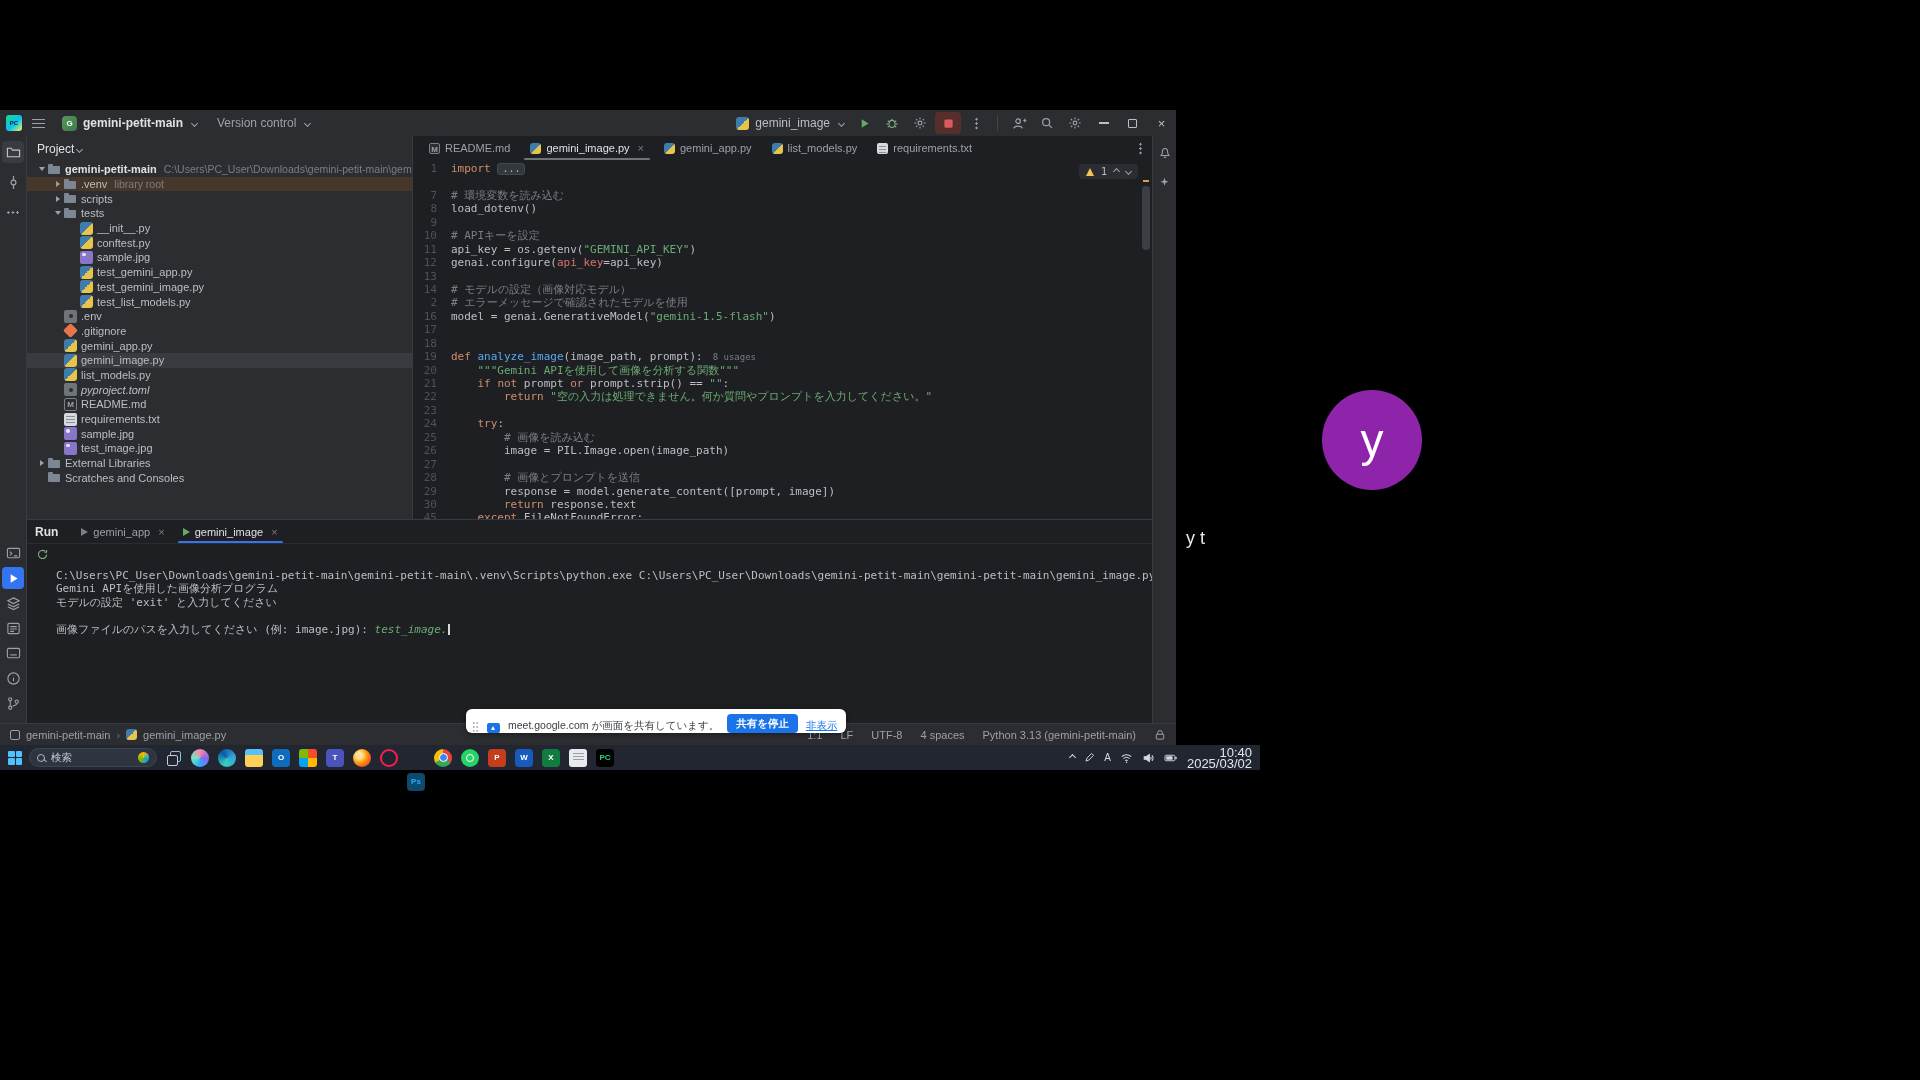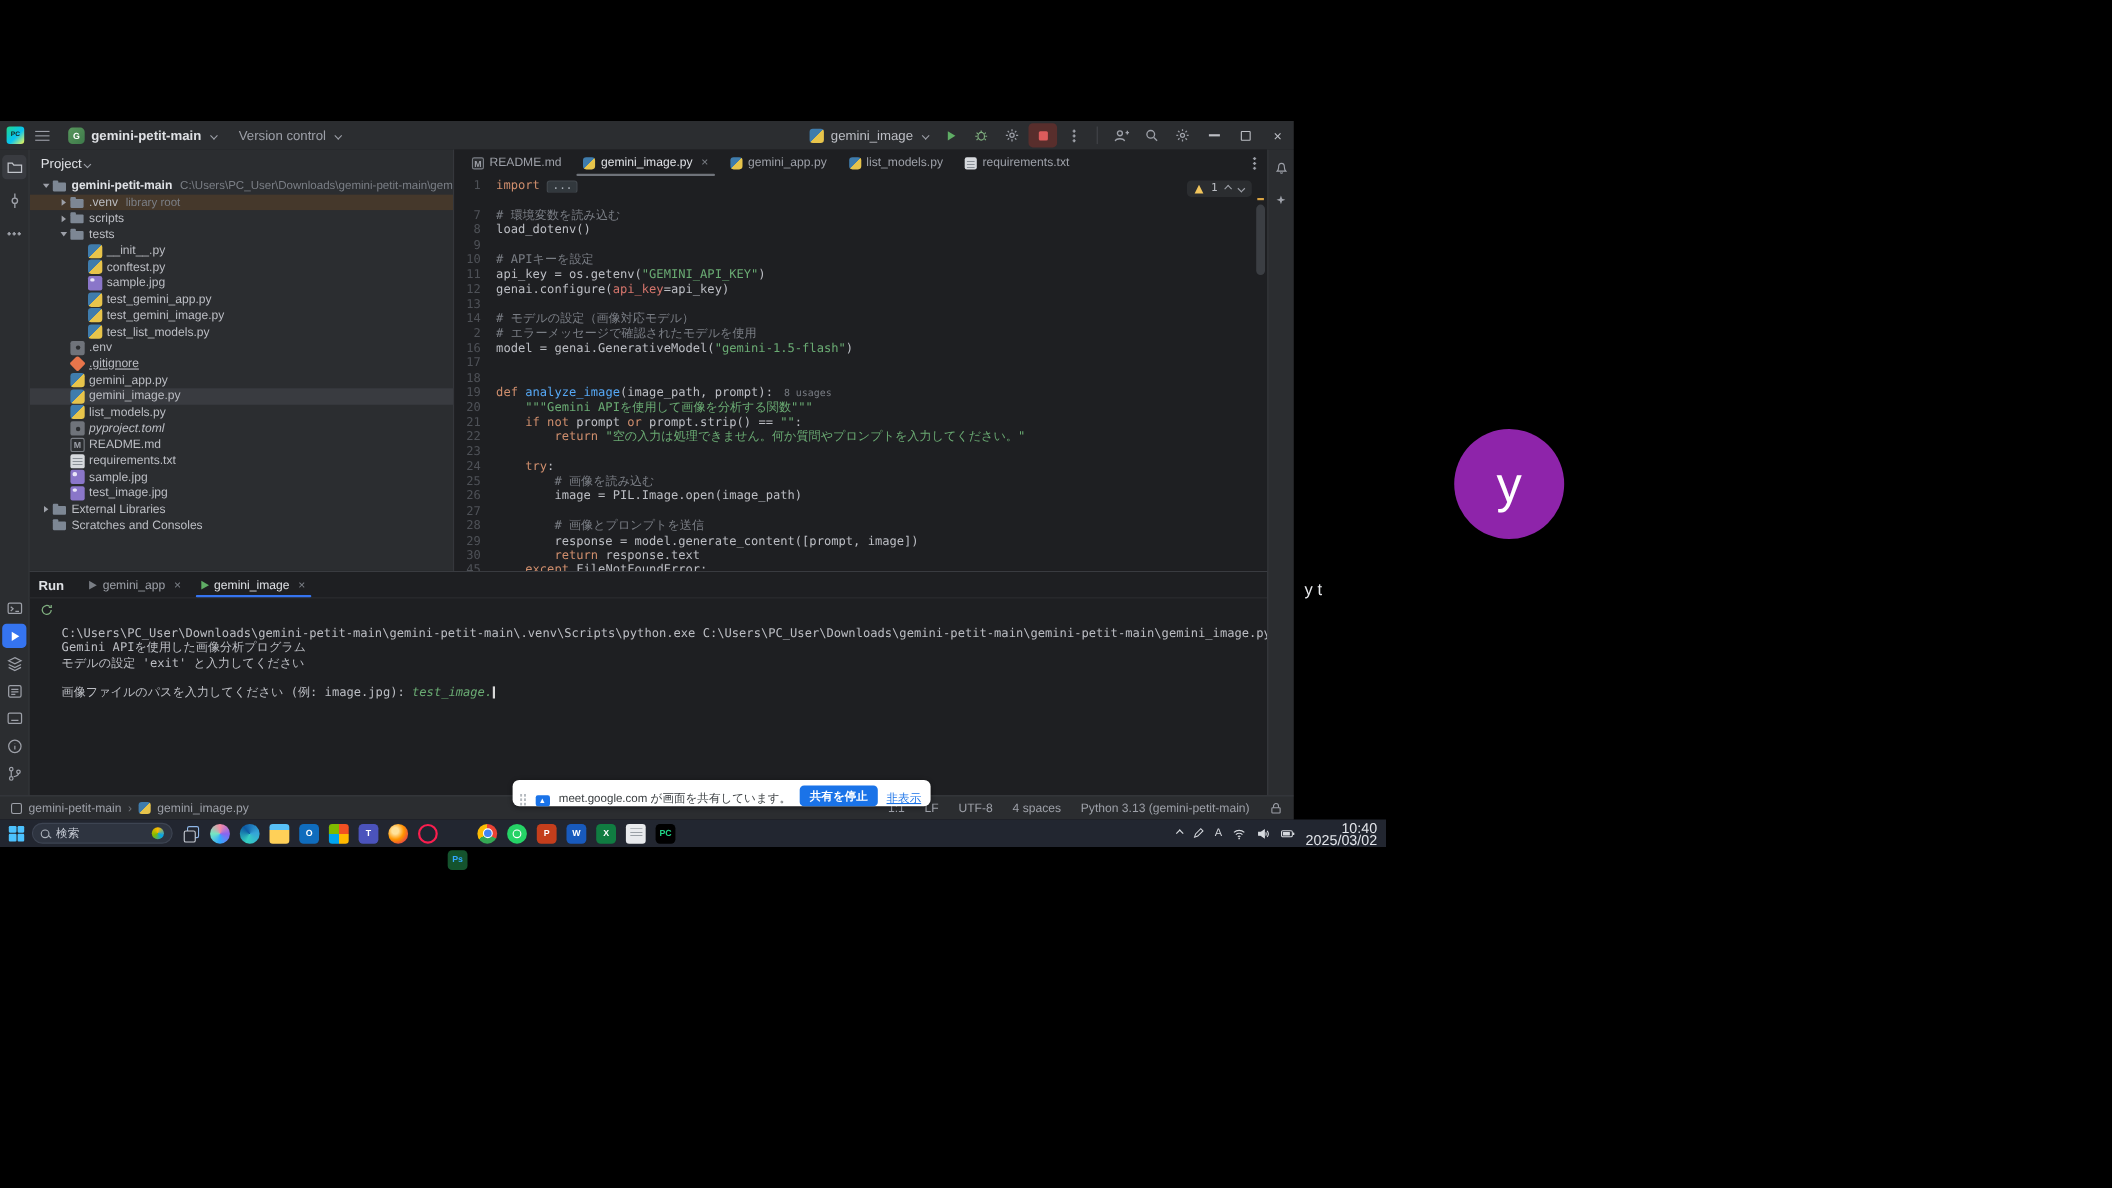--- a/index.html
+++ b/index.html
@@ -154,21 +154,21 @@
 .clock{text-align:right;font-size:13px;line-height:11px;color:#e2e5ea}
 
 
 .meet-banner{position:absolute;left:466px;top:709px;height:24px;background:#fff;border-radius:6px;display:flex;align-items:flex-end;gap:8px;padding:0 9px 0 6px;box-shadow:0 1px 5px rgba(0,0,0,.45);z-index:10;font-size:10.5px;color:#3c4043;white-space:nowrap}
 .grip{width:7px;height:12px;background-image:radial-gradient(circle,#b5babf 1px,transparent 1.2px);background-size:3.5px 4px}
 .share-ico{width:13px;height:10px;background:#1a73e8;border-radius:2px;position:relative}
 .share-ico::after{content:'';position:absolute;left:4px;top:2.5px;border-left:2.5px solid transparent;border-right:2.5px solid transparent;border-bottom:4px solid #fff}
 .stop-btn{background:#1a73e8;color:#fff;border-radius:4px;padding:2.5px 9px;font-size:10.5px;font-weight:bold}
 .hide-link{color:#1a73e8;text-decoration:underline}
 .meet-avatar{position:absolute;left:1322px;top:390px;width:100px;height:100px;border-radius:50%;display:flex;align-items:center;justify-content:center;font-size:46px;color:#fff}
-.meet-name{position:absolute;left:1186px;top:528px;font-size:15px;color:#e8eaed}
+.meet-name{position:absolute;left:1186px;top:528px;font-size:18px;color:#e8eaed}
 svg{display:block}
 </style>
 </head>
 <body>
 
 <div class="ide">
 
   <div class="titlebar">
     <div class="tb-left">
       <span class="pc-logo">PC</span>
@@ -366,21 +366,21 @@
               <div class="tree-row" style="padding-left: 40px;">
                 <span class="tree-arrow"></span>
                 <span class="fi fi-py"></span>
                 <span class="tree-label">test_list_models.py</span>
               </div>
               <div class="tree-row" style="padding-left: 24px;">
                 <span class="tree-arrow"></span>
                 <span class="fi fi-env"></span>
                 <span class="tree-label">.env</span>
               </div>
-              <div class="tree-row" style="padding-left: 24px; text-decoration: underline;">
+              <div class="tree-row" style="padding-left: 24px;">
                 <span class="tree-arrow"></span>
                 <span class="fi fi-git"></span>
                 <span class="tree-label">.gitignore</span>
               </div>
               <div class="tree-row" style="padding-left: 24px;">
                 <span class="tree-arrow"></span>
                 <span class="fi fi-py"></span>
                 <span class="tree-label">gemini_app.py</span>
               </div>
               <div class="tree-row sel" style="padding-left: 24px;">
@@ -596,21 +596,21 @@
   <span id="tb-apps" style="display:flex;gap:9px;align-items:center">
       <span class="ti ti-task-view"></span>
       <span class="ti ti-copilot"></span>
       <span class="ti ti-edge"></span>
       <span class="ti ti-explorer"></span>
       <span class="ti ti-outlook" style="background: rgb(15, 108, 189); color: rgb(255, 255, 255);">O</span>
       <span class="ti ti-office-hub"></span>
       <span class="ti ti-teams" style="background: rgb(75, 83, 188); color: rgb(255, 255, 255);">T</span>
       <span class="ti ti-firefox"></span>
       <span class="ti ti-opera"></span>
-      <span class="ti ti-photoshop" style="background: #14532d; color: rgb(49, 168, 255); margin-top: 48px;">Ps</span>
+      <span class="ti ti-photoshop" style="background: #0c4a6e; color: rgb(49, 168, 255); margin-top: 48px;">Ps</span>
       <span class="ti ti-chrome"></span>
       <span class="ti ti-whatsapp"></span>
       <span class="ti ti-powerpoint" style="background: rgb(196, 62, 28); color: rgb(255, 255, 255);">P</span>
       <span class="ti ti-word" style="background: rgb(24, 90, 189); color: rgb(255, 255, 255);">W</span>
       <span class="ti ti-excel" style="background: rgb(16, 124, 65); color: rgb(255, 255, 255);">X</span>
       <span class="ti ti-notepad"></span>
       <span class="ti ti-pycharm" style="background: rgb(0, 0, 0); color: rgb(33, 215, 137);">PC</span>
     </span>
   <div class="tray">
     <span class="chev up" style="border-color:#d6d9de"></span>

